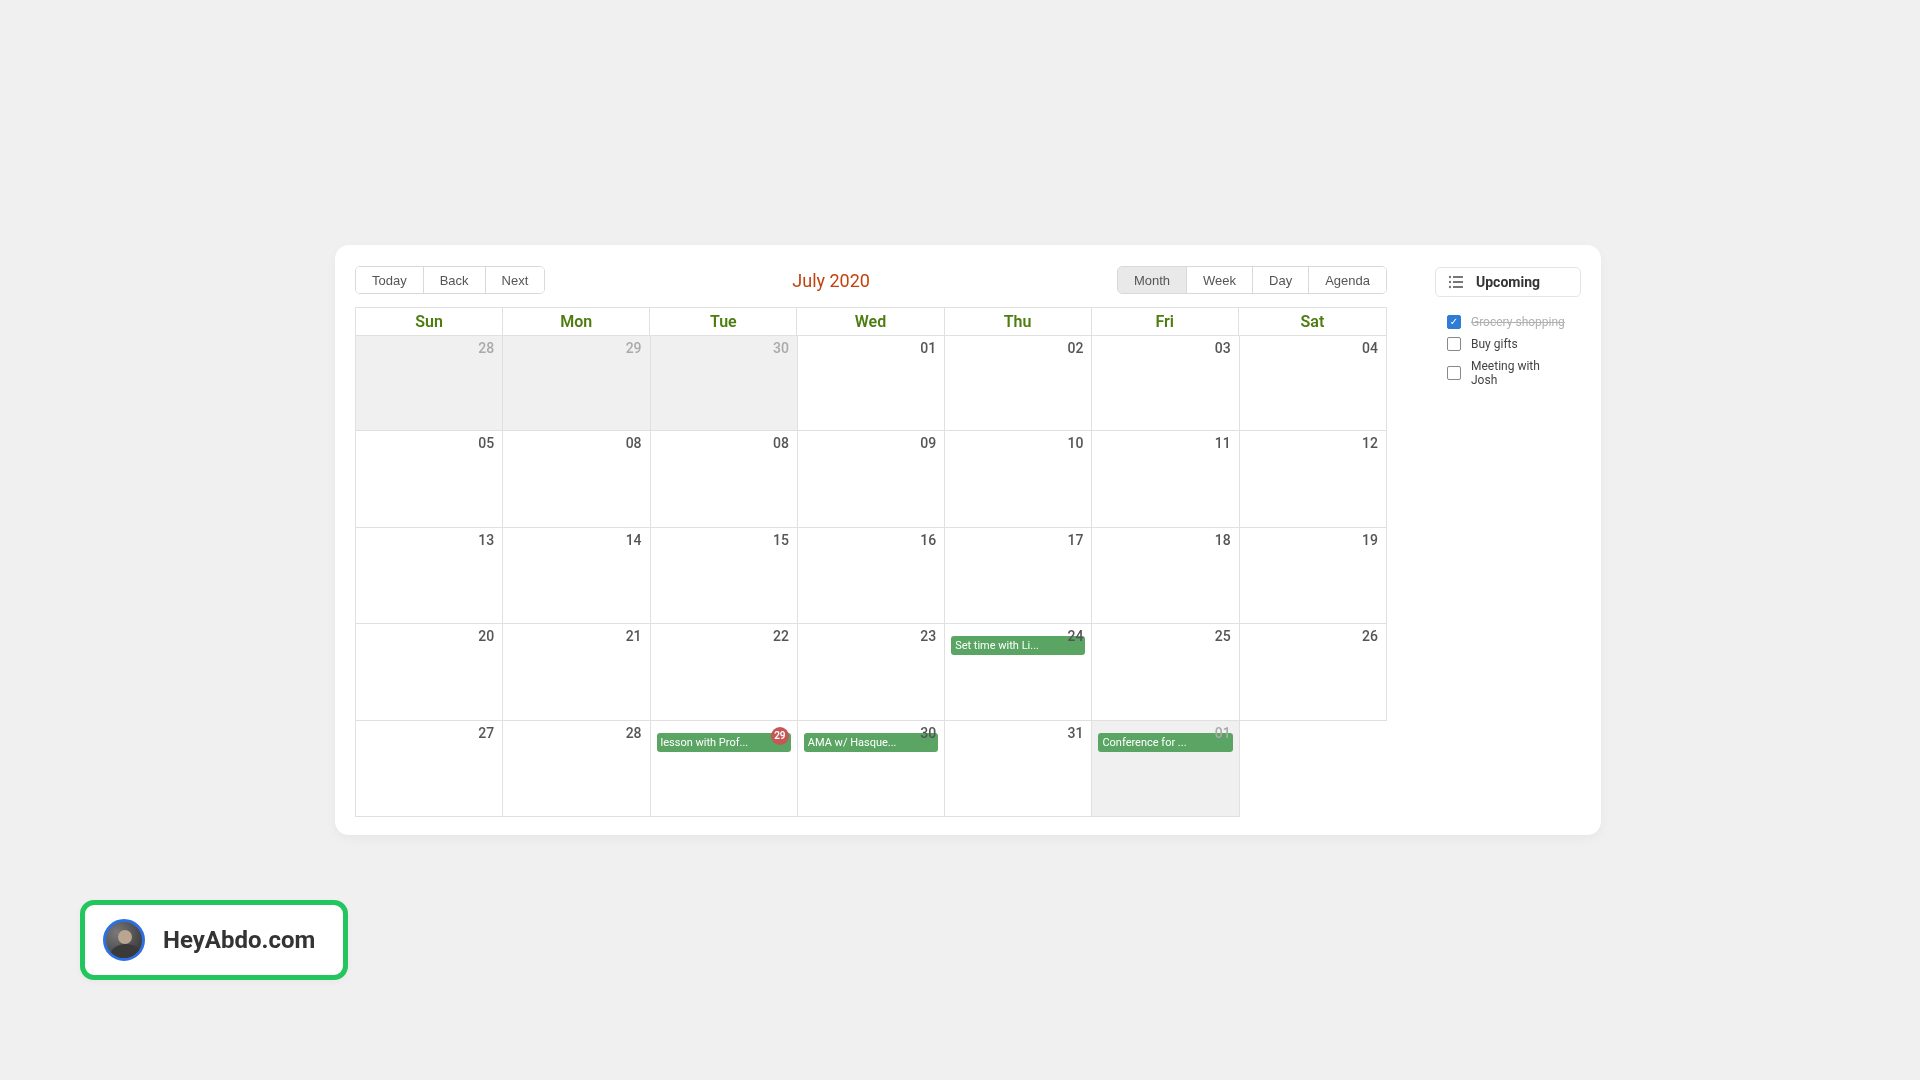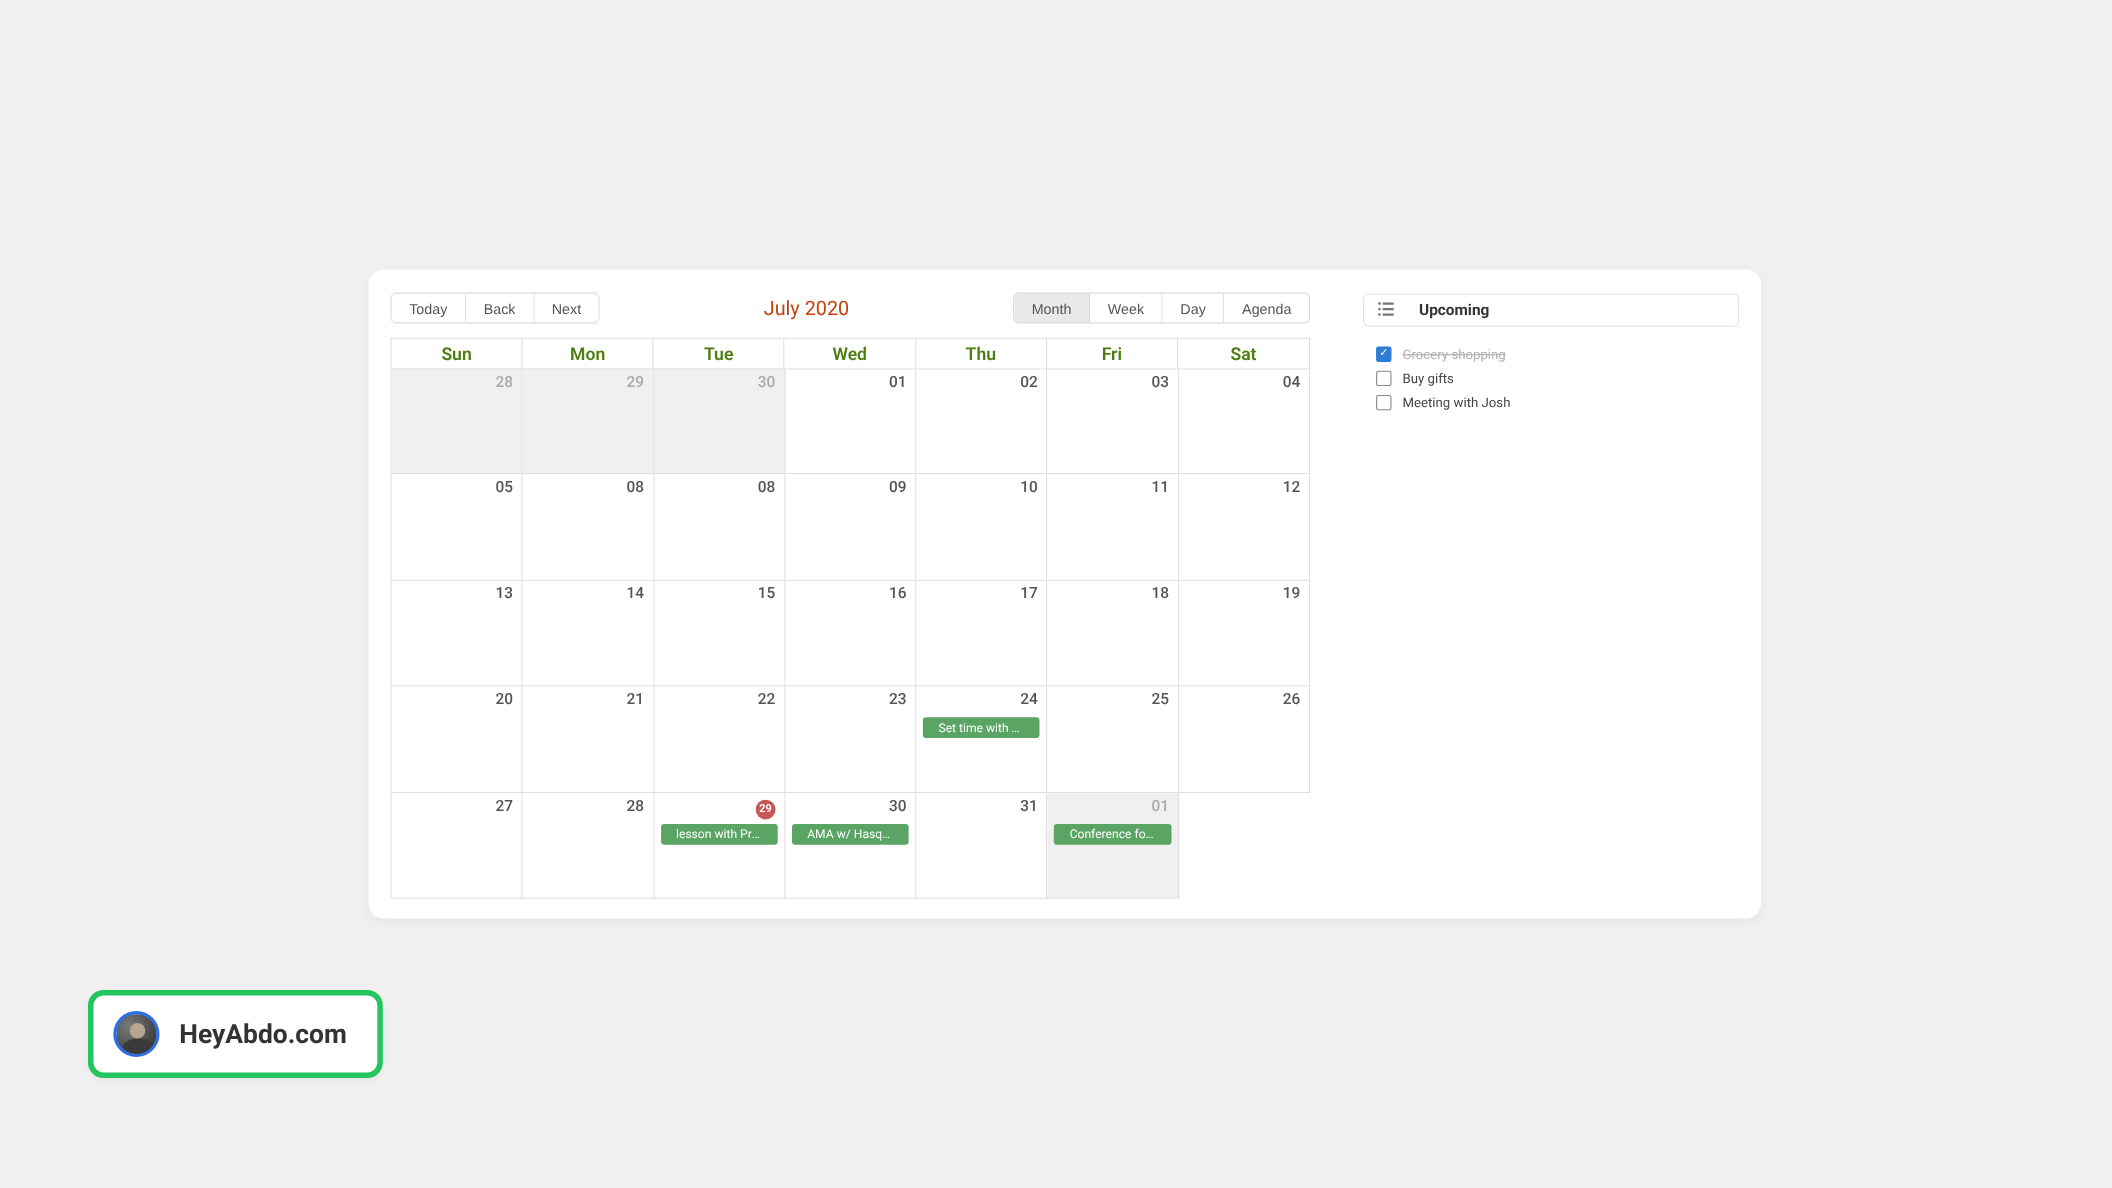--- a/index.html
+++ b/index.html
@@ -20,21 +20,21 @@
       top: 245px;
       width: 1266px;
       height: 590px;
       background: #fff;
       border-radius: 14px;
       box-shadow: 0 4px 12px rgba(0,0,0,0.04);
       display: flex;
       padding: 18px 20px;
     }
     .cal-wrap {
-      width: 836px;
+      width: 1032px;
       display: flex;
       flex-direction: column;
     }
     .toolbar {
       display: flex;
       justify-content: space-between;
       align-items: center;
       height: 34px;
       margin-bottom: 10px;
     }
@@ -117,38 +117,39 @@
       font-size: 10px;
       font-weight: 600;
       width: 18px;
       height: 18px;
       border-radius: 50%;
       display: flex;
       align-items: center;
       justify-content: center;
     }
     .event {
-      margin-top: 24px;
+      margin-top: 8px;
       background: #5aa563;
       color: #fff;
       font-size: 11px;
-      padding: 3px 14px;
+      padding: 3px 4px;
       border-radius: 3px;
       white-space: nowrap;
       overflow: hidden;
       text-overflow: ellipsis;
     }
     .sidebar {
       flex: 1;
       margin-left: 48px;
       padding-top: 4px;
     }
     .upcoming-header {
       display: flex;
-      gap: 22px;
+      align-items: center;
+      gap: 12px;
       border: 1px solid #e4e4e4;
       border-radius: 5px;
       padding: 6px 12px;
       margin-bottom: 14px;
     }
     .upcoming-header span.label {
       font-size: 14px;
       font-weight: 700;
       color: #333;
     }

